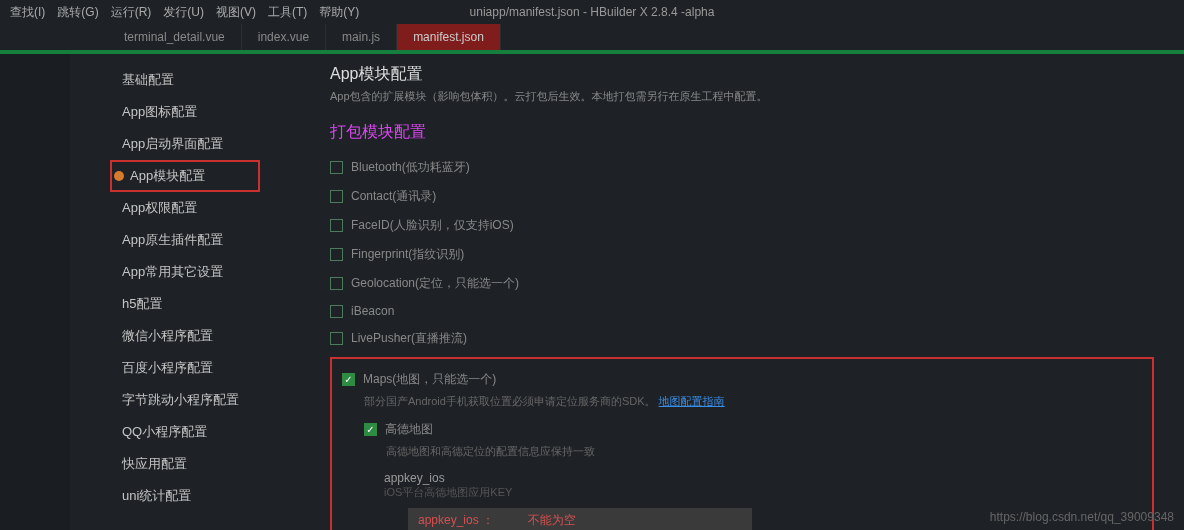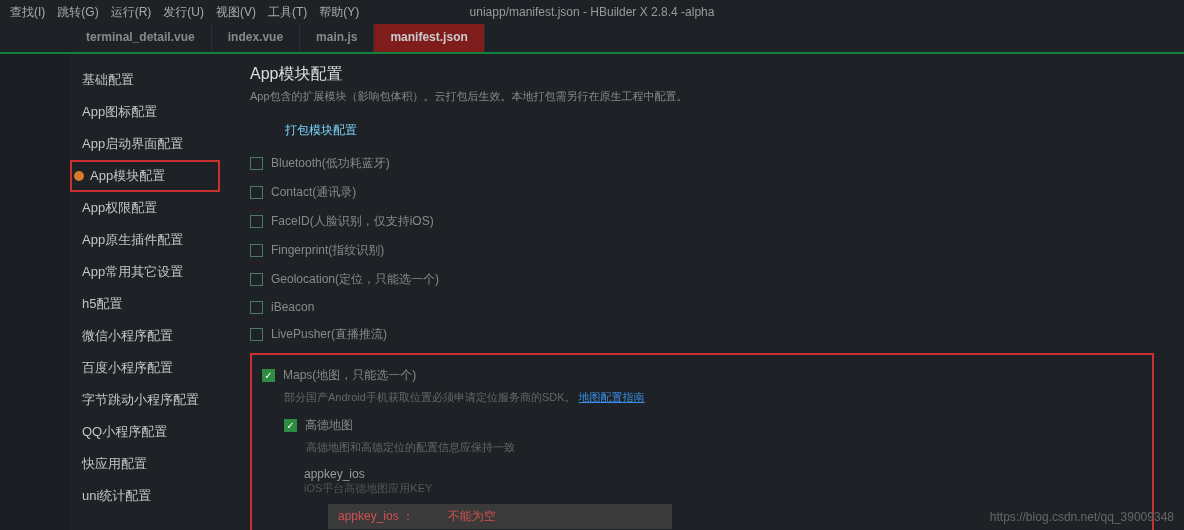--- a/index.html
+++ b/index.html
@@ -32,38 +32,38 @@
     .title-center {
       position: absolute;
       left: 50%;
       transform: translateX(-50%);
       color: #999;
       font-size: 12px;
     }
     .tabs {
       display: flex;
       height: 30px;
-      border-bottom: 2px solid #15803d;
-      padding-left: 70px;
-      font-weight: bold;
+      border-bottom: 4px solid #15803d;
+      padding-left: 108px;
     }
     .tab {
       padding: 6px 16px;
       font-size: 12px;
       color: #888;
       cursor: pointer;
       border-right: 1px solid #2a2e33;
     }
     .tab.active {
       background: #7f1d1d;
       color: #ccc;
     }
     .main-area {
       display: flex;
       height: calc(100% - 54px);
+      gap: 40px;
     }
     .sidebar-strip {
       width: 70px;
       background: #1a1d21;
     }
     .side-nav {
       width: 150px;
       background: #1e2226;
       padding-top: 10px;
     }
@@ -102,24 +102,23 @@
       color: #ddd;
       margin-bottom: 4px;
       font-weight: normal;
     }
     .content .subtitle {
       font-size: 11px;
       color: #888;
       margin-bottom: 18px;
     }
     .section-title {
-      font-size: 12px;
-      color: #7dd3fc;
+      font-size: 16px;
+      color: #d946ef;
       margin-bottom: 10px;
-      margin-left: 35px;
     }
     .checkbox-row {
       display: flex;
       align-items: center;
       padding: 6px 0;
       font-size: 12px;
       color: #888;
     }
     .checkbox {
       width: 13px;

